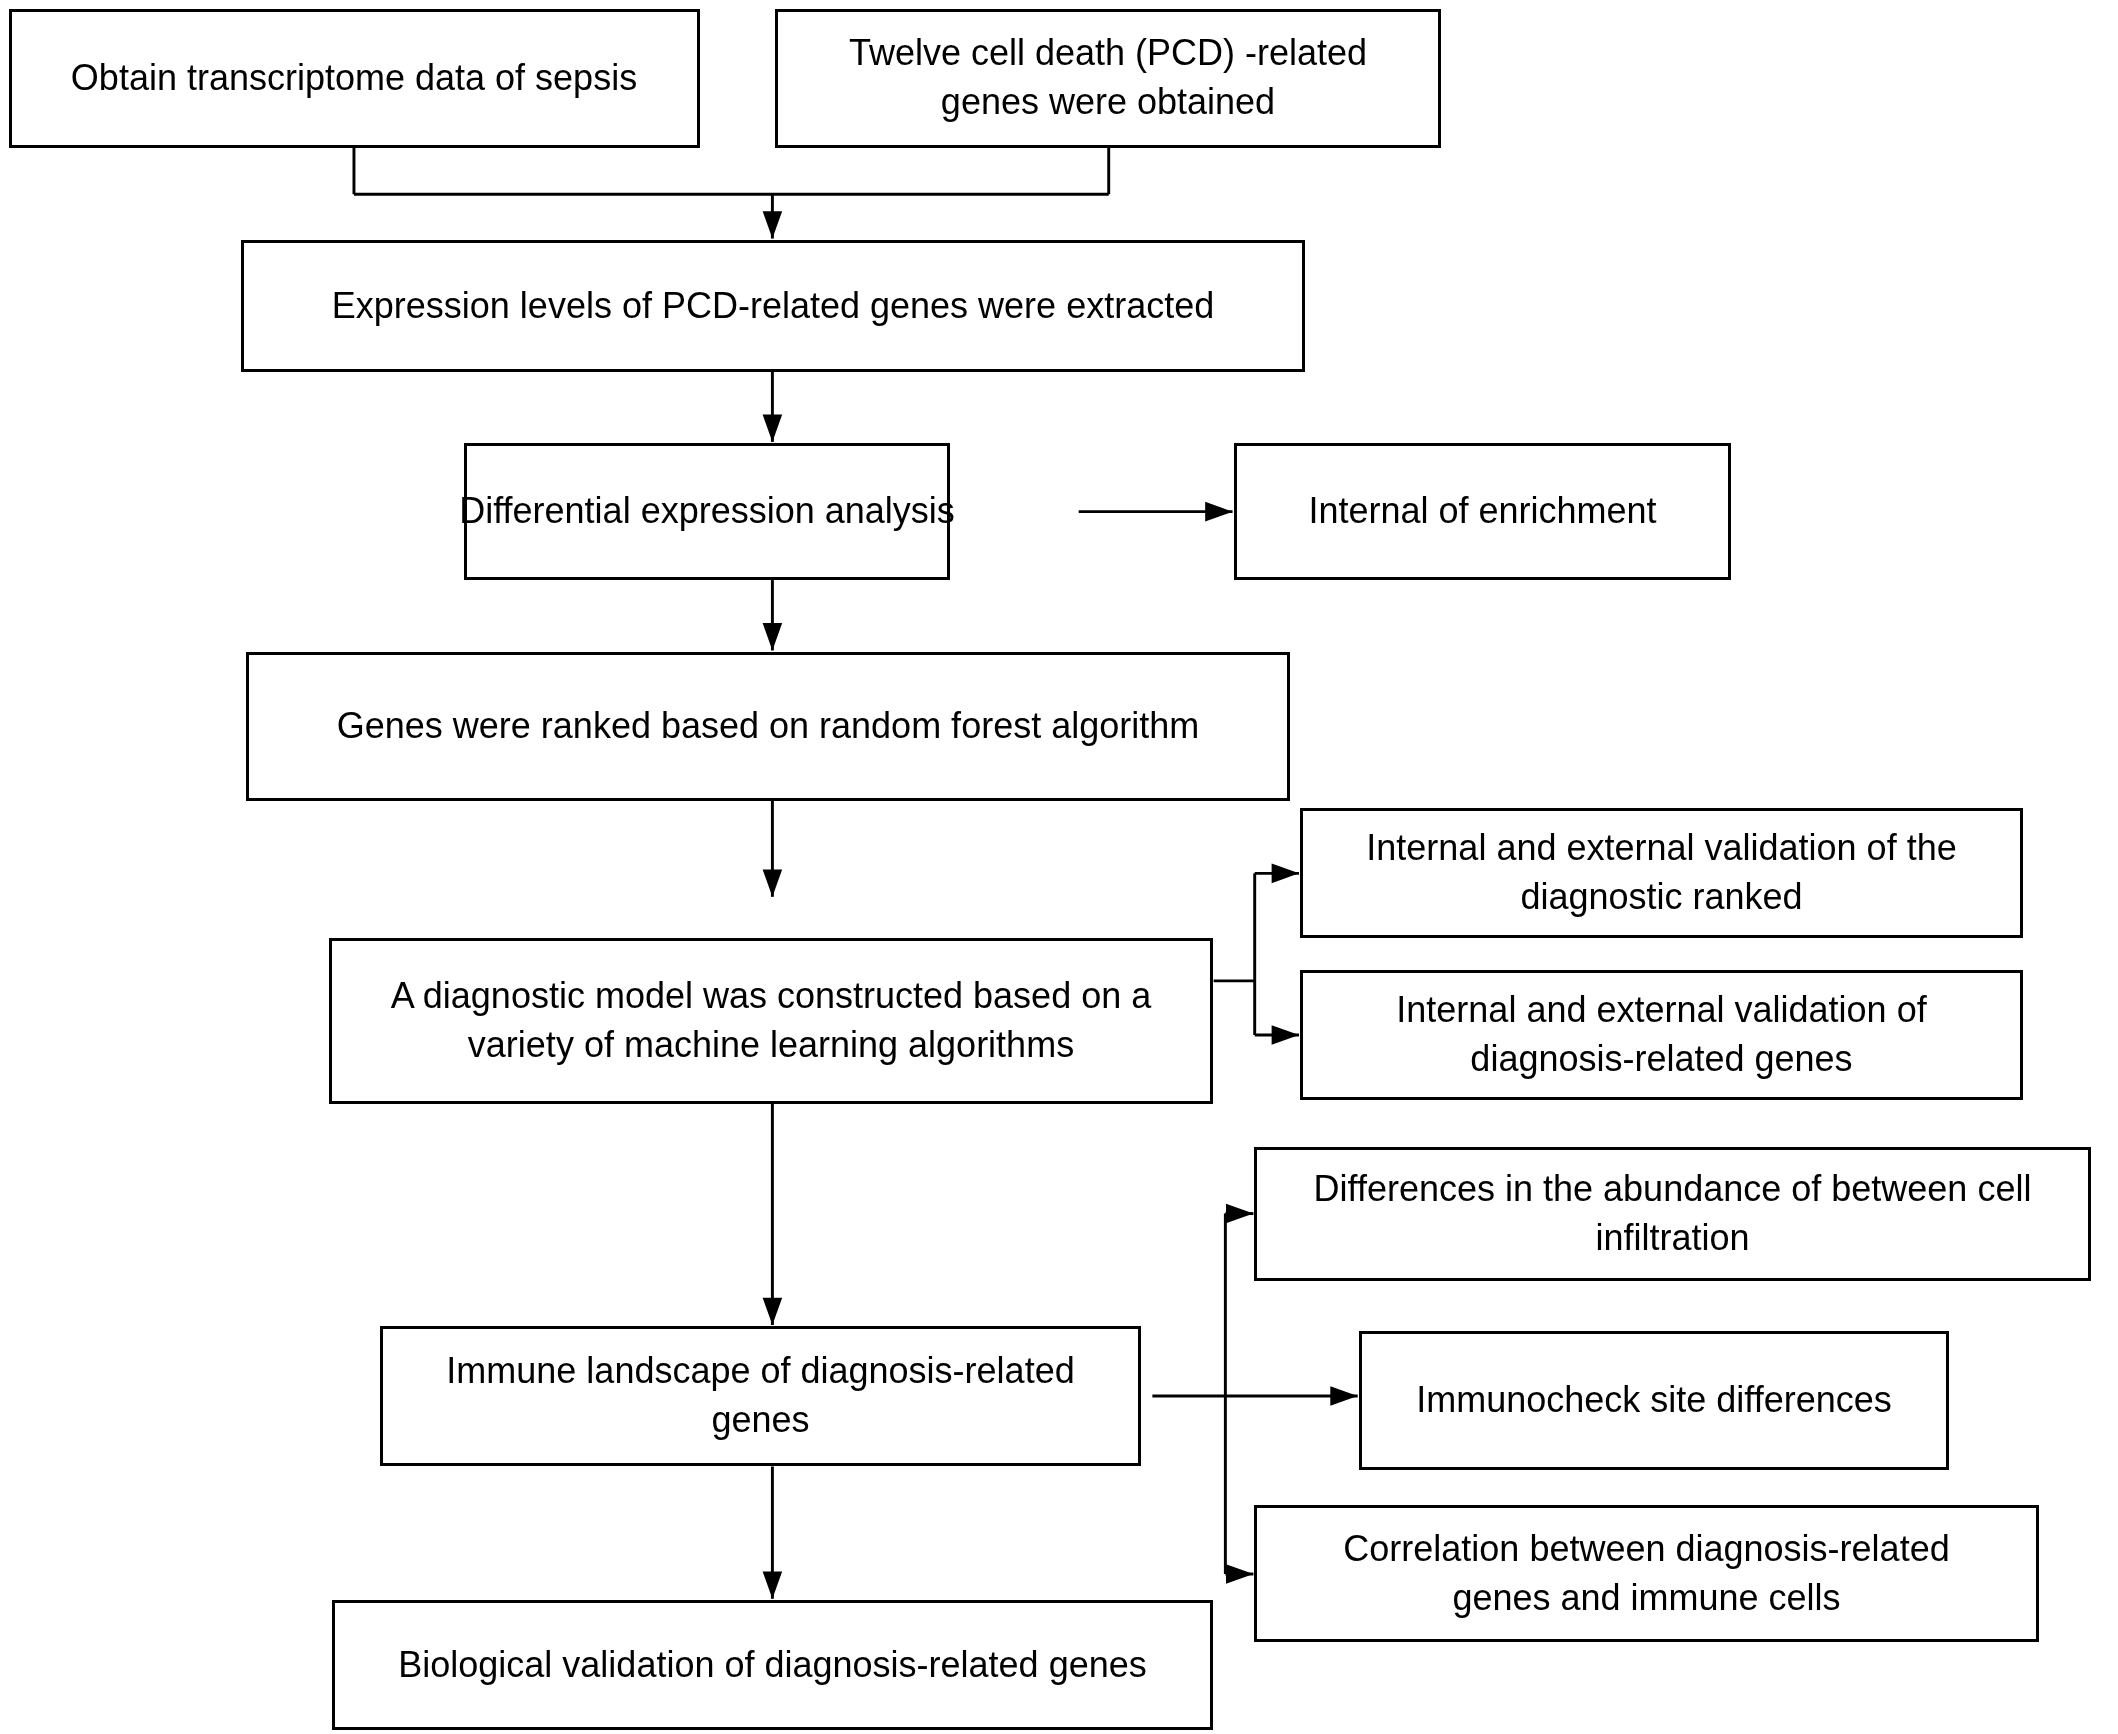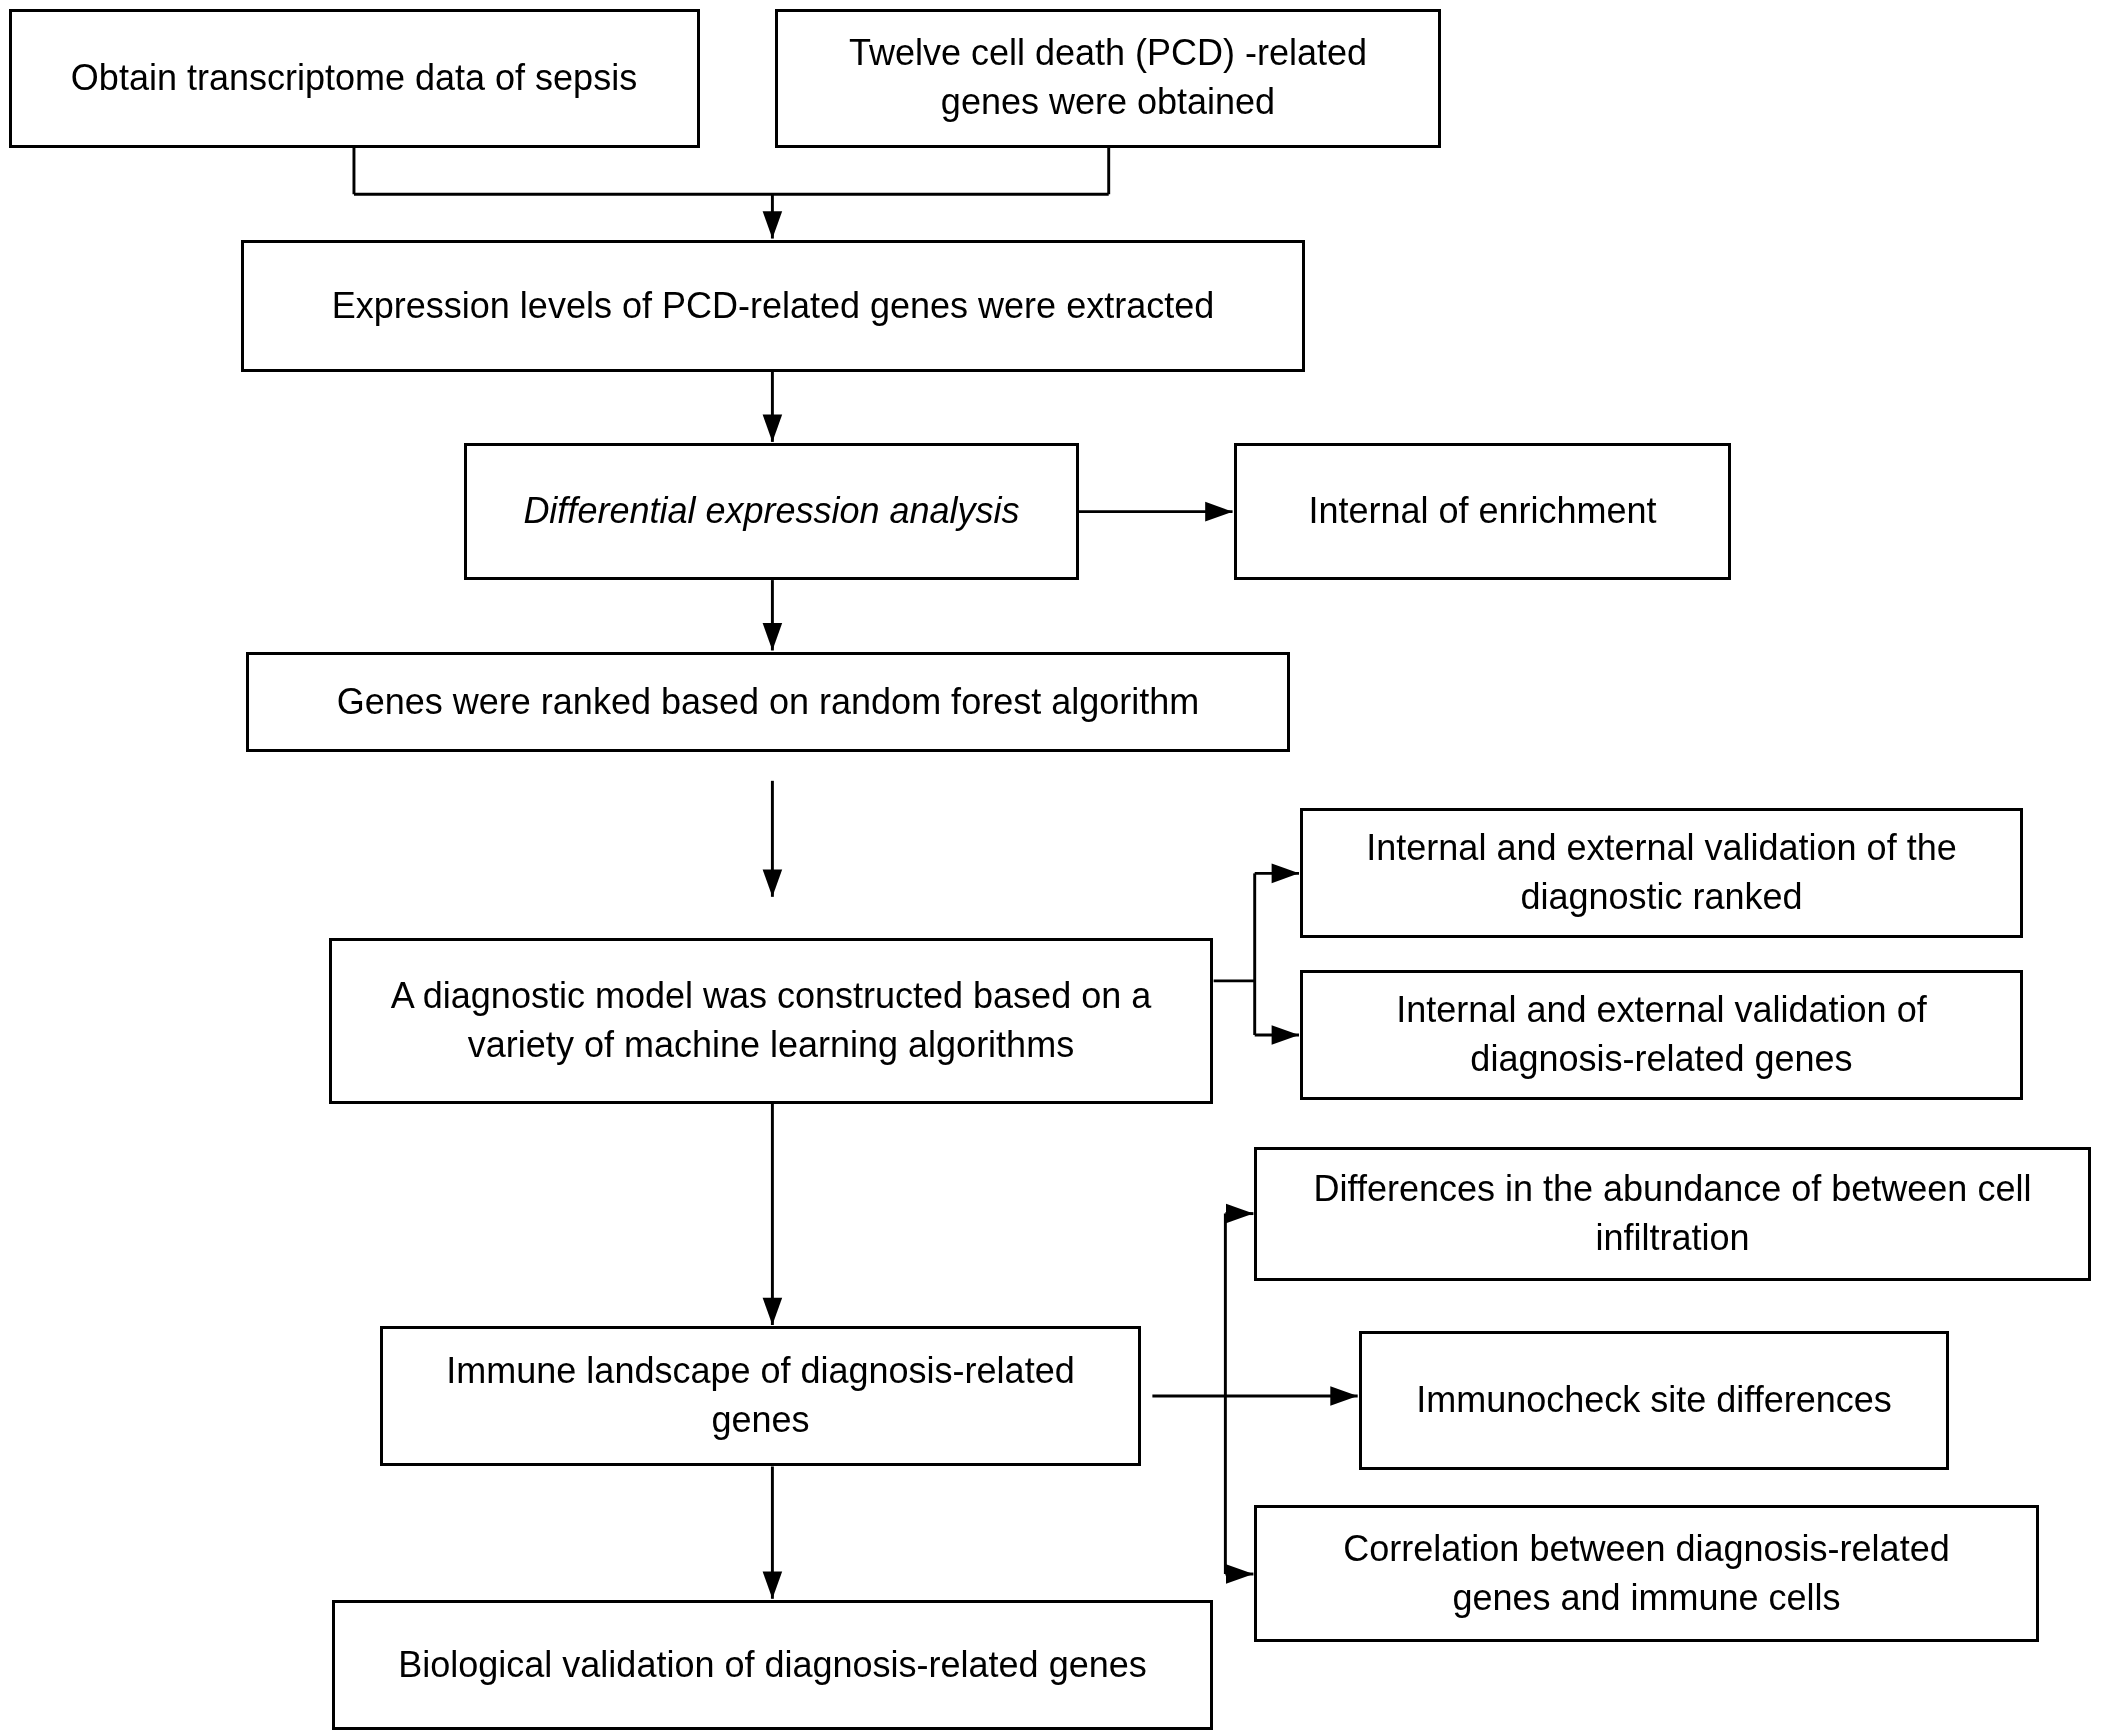--- a/index.html
+++ b/index.html
@@ -32,23 +32,23 @@
     justify-content: center;
     text-align: center;
     font-size: 36px;
     line-height: 1.35;
     white-space: pre;
   }
   
   .n-obtain      { left:   8.5px; top:   8.5px; width: 691px; height: 139px; }
   .n-twelve      { left: 775px; top:   8.5px; width: 666px; height: 139px; }
   .n-expression  { left:  241px; top:  240px; width: 1064px; height: 132px; }
-  .n-diffexp     { left:  464px; top:  443px; width:  615px; height: 137px; font-style: italic; }
+  .n-diffexp     { left:  464px; top:  443px; width:  486px; height: 137px; }
   .n-enrich      { left: 1234px; top:  443px; width:  497px; height: 137px; }
-  .n-ranked      { left:  246px; top: 652px; width: 1044px; height: 100px; }
+  .n-ranked      { left:  246px; top: 652px; width: 1044px; height: 149px; }
   .n-model       { left:  329px; top: 898px; width: 884px; height: 166px; margin-top: 40px; }
   .n-valmodel    { left: 1300px; top: 808px; width: 723px; height: 130px; }
   .n-valgenes    { left: 1300px; top: 970px; width: 723px; height: 130px; }
   .n-immdiff     { left: 1254px; top: 1147px; width: 837px; height: 134px; }
   .n-landscape   { left:  380px; top: 1326px; width: 761px; height: 140px; }
   .n-immunocheck { left: 1359px; top: 1331px; width:  590px; height: 139px; }
   .n-correlation { left: 1254px; top: 1505px; width: 785px; height: 137px; }
   .n-biological  { left:  332px; top: 1600px; width: 881px; height: 130px; }
 </style>
 </head>

